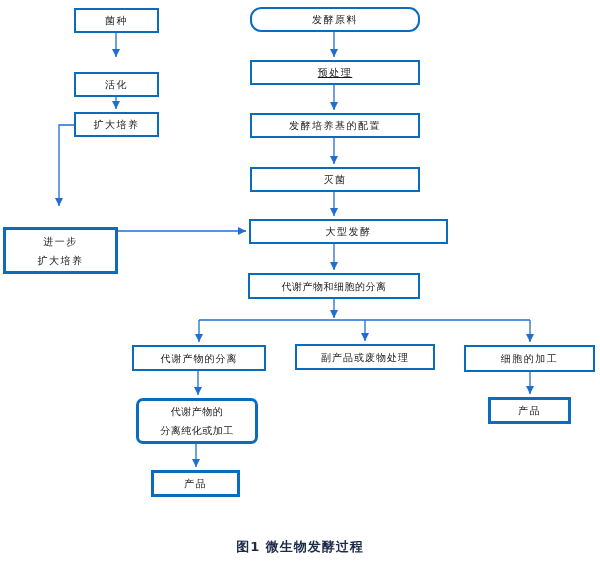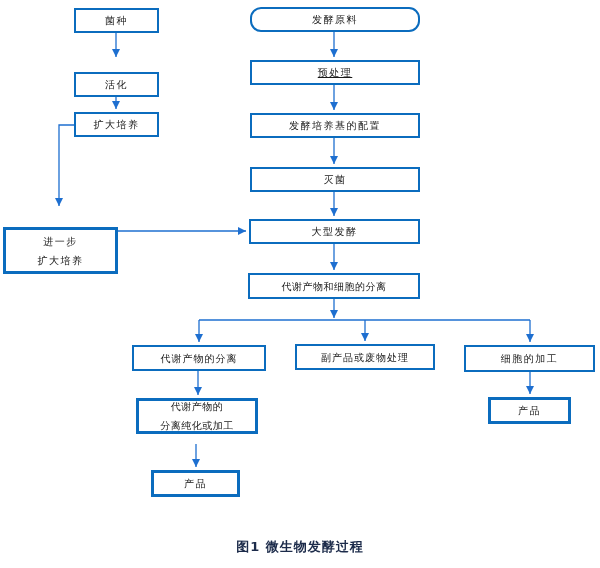--- a/index.html
+++ b/index.html
@@ -125,31 +125,31 @@
 扩大培养</div>
 
   <div class="node" style="left:250px;top:7px;width:170px;height:25px;border-radius:11px;">发酵原料</div>
 
   <div class="node" style="left:250px;top:60px;width:170px;height:25px;text-decoration:underline;">预处理</div>
 
   <div class="node" style="left:250px;top:113px;width:170px;height:25px;">发酵培养基的配置</div>
 
   <div class="node" style="left:250px;top:167px;width:170px;height:25px;">灭菌</div>
 
-  <div class="node" style="left:249px;top:219px;width:171px;height:25px;">大型发酵</div>
+  <div class="node" style="left:249px;top:219px;width:199px;height:25px;">大型发酵</div>
 
   <div class="node" style="left:248px;top:273px;width:172px;height:26px;letter-spacing:0.5px;">代谢产物和细胞的分离</div>
 
   <div class="node" style="left:132px;top:345px;width:134px;height:26px;letter-spacing:1px;">代谢产物的分离</div>
 
   <div class="node" style="left:295px;top:344px;width:140px;height:26px;letter-spacing:1px;">副产品或废物处理</div>
 
   <div class="node" style="left:464px;top:345px;width:131px;height:27px;">细胞的加工</div>
 
-  <div class="node thick" style="left:136px;top:398px;width:122px;height:36px;letter-spacing:0.5px;">代谢产物的
+  <div class="node thick" style="left:136px;top:398px;width:122px;height:46px;letter-spacing:0.5px;border-radius:7px;">代谢产物的
 分离纯化或加工</div>
 
   <div class="node thick" style="left:151px;top:470px;width:89px;height:27px;">产品</div>
 
   <div class="node thick" style="left:488px;top:397px;width:83px;height:27px;">产品</div>
 
   <div class="caption">图1 微生物发酵过程</div>
 
 </div>
 

